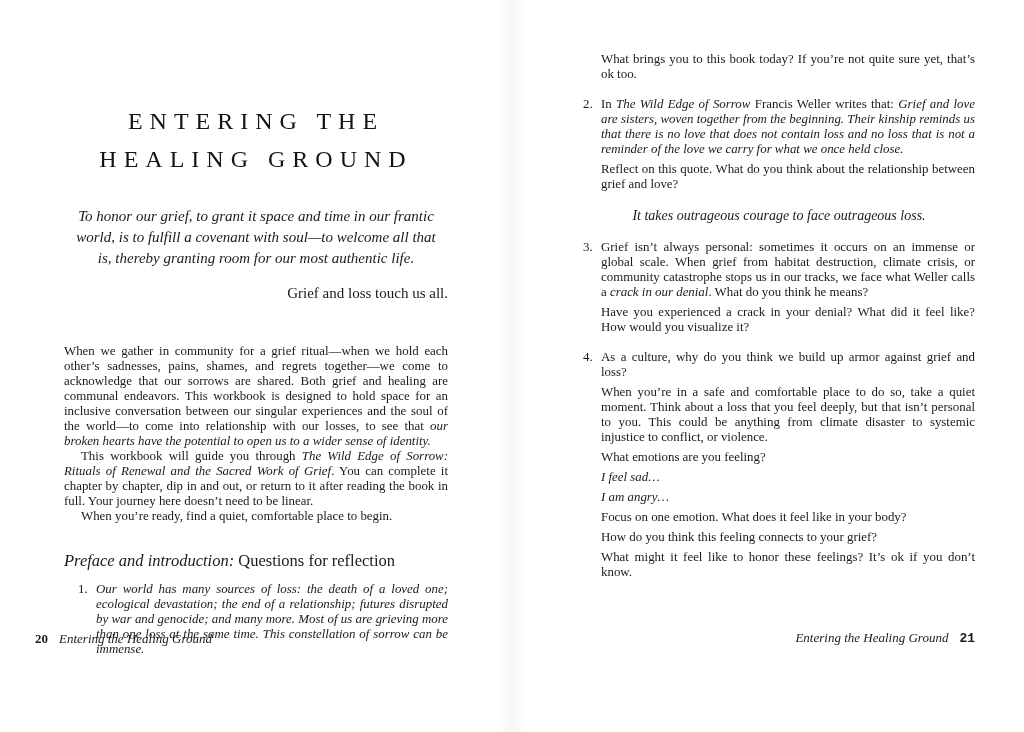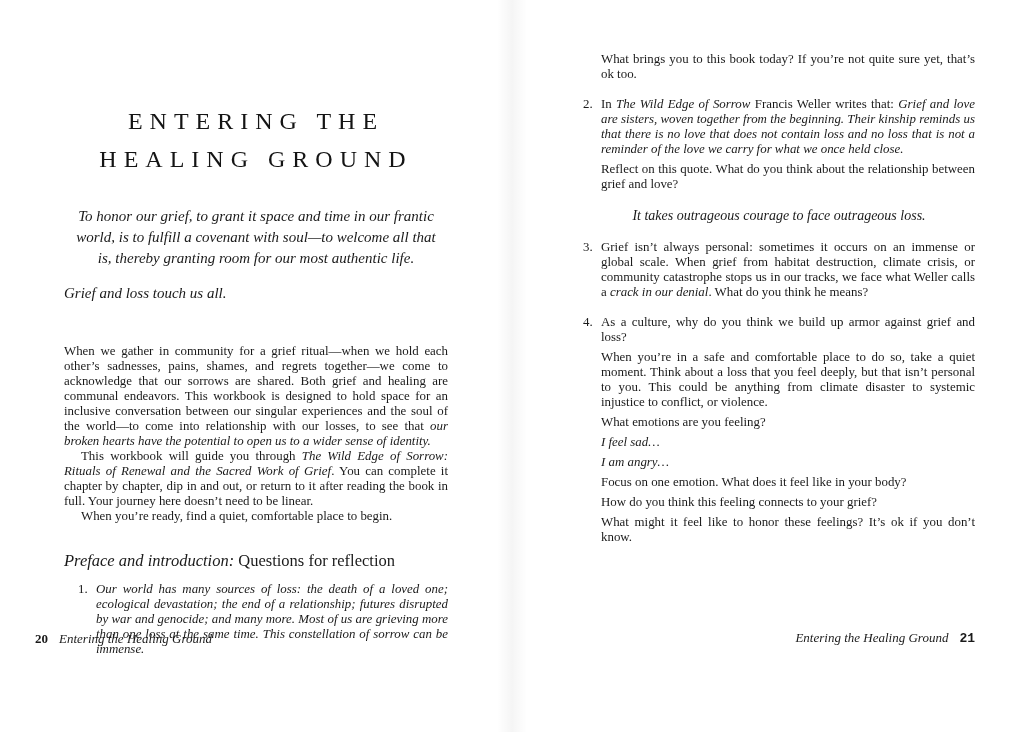--- a/index.html
+++ b/index.html
@@ -48,22 +48,21 @@
   .epigraph {
     margin-top:28px;
     text-align:center;
     font-style:italic;
     font-size:15px;
     line-height:21px;
     padding:0 6px;
   }
   .epigraph-tagline {
     margin-top:14px;
-    text-align:left;
-    font-style:italic;
+    text-align:right;
     font-size:15px;
     line-height:21px;
   }
 
   .body-text {
     margin-top:40px;
     font-size:12.9px;
     line-height:15px;
     text-align:justify;
   }
@@ -178,20 +177,21 @@
         <p><span>Reflect on this quote. What do you think about the relationship between grief and love?</span></p>
       </div>
     </div>
 
     <p class="pull-quote rp-block">It takes outrageous courage to face outrageous loss.</p>
 
     <div class="r-item rp-block">
       <span class="num">3.</span>
       <div class="content">
         <p><span>Grief isn’t always personal: sometimes it occurs on an immense or global scale. When grief from habitat destruction, climate crisis, or community catastrophe stops us in our tracks, we face what Weller calls a </span><span class="i">crack in our denial</span><span>. What do you think he means?</span></p>
+        <p><span>Have you experienced a crack in your denial? What did it feel like? How would you visualize it?</span></p>
       </div>
     </div>
 
     <div class="r-item rp-block">
       <span class="num">4.</span>
       <div class="content">
         <p><span>As a culture, why do you think we build up armor against grief and loss?</span></p>
         <p><span>When you’re in a safe and comfortable place to do so, take a quiet moment. Think about a loss that you feel deeply, but that isn’t personal to you. This could be anything from climate disaster to systemic injustice to conflict, or violence.</span></p>
         <p><span>What emotions are you feeling?</span></p>
         <p><span class="i">I feel sad…</span></p>

